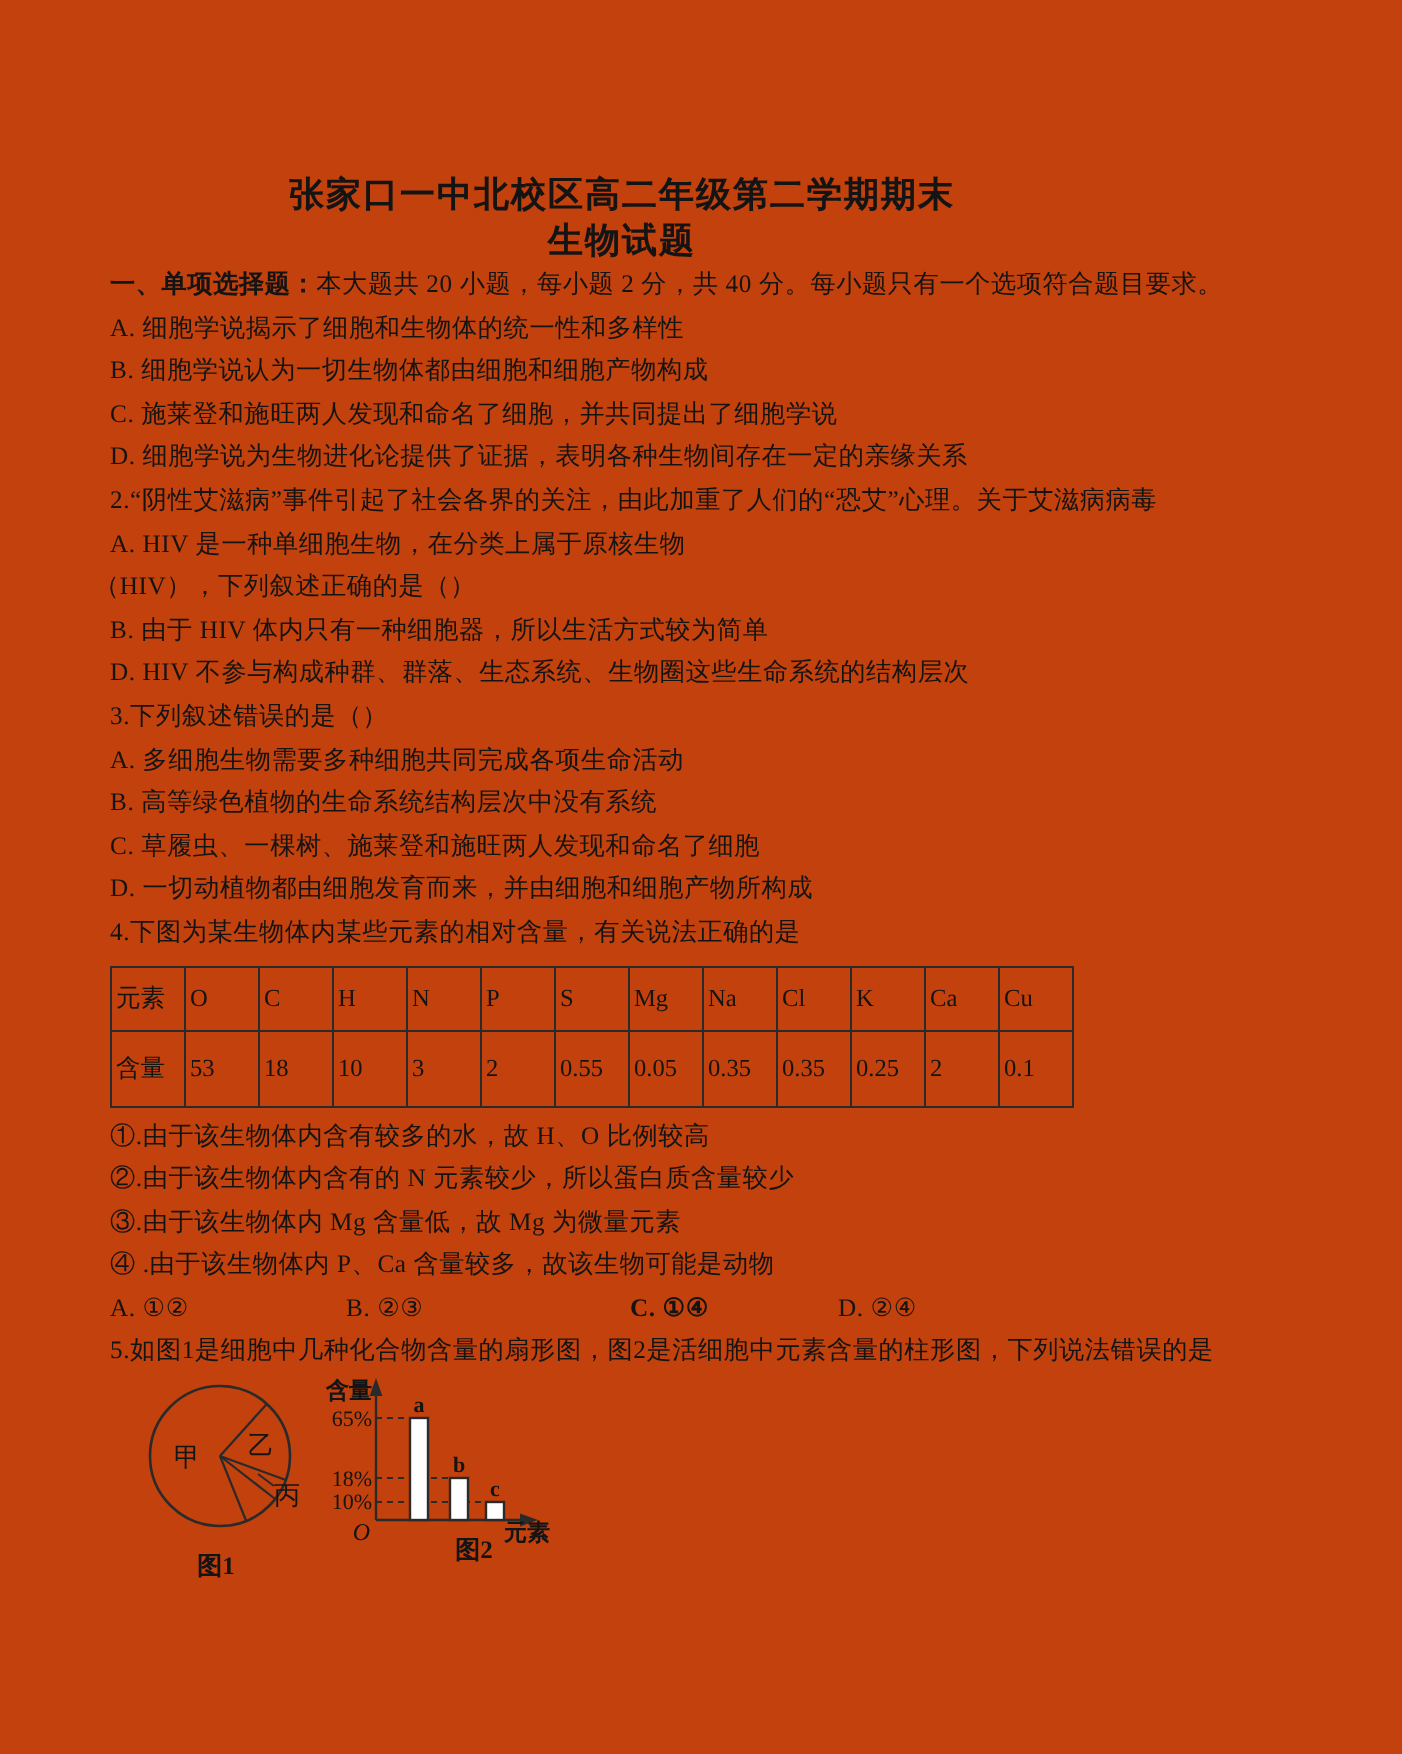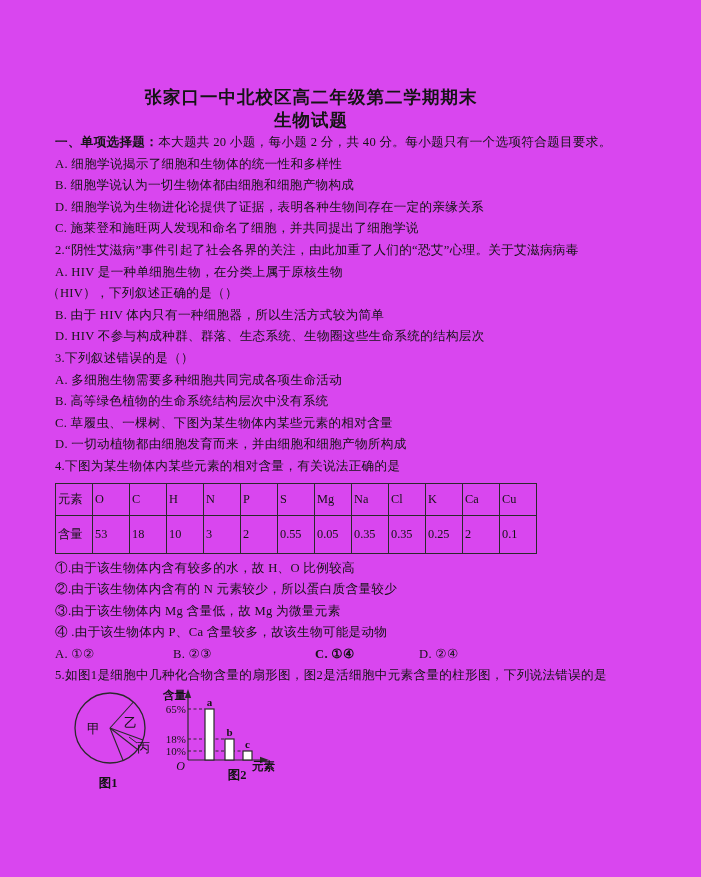--- a/index.html
+++ b/index.html
@@ -1,16 +1,16 @@
 <!DOCTYPE html>
 <html><head>
 <meta charset="utf-8">
 <style>
   html,body{margin:0;padding:0;background:#fff;}
-  .page{position:relative;width:701px;height:877px;background:#d946ef;overflow:hidden;
+  .page{position:relative;width:701px;height:877px;background:#c2410c;overflow:hidden;
         font-family:"Liberation Serif","DejaVu Serif",serif;color:#141414;}
   .content{padding:86px 0 0 55px;width:646px;}
   .titles{width:512px;text-align:center;font-family:"Liberation Sans","DejaVu Sans",sans-serif;}
   .t{font-size:17.5px;line-height:23px;font-weight:bold;letter-spacing:1px;}
   .line{font-size:12.6px;line-height:21.6px;white-space:nowrap;letter-spacing:0.3px;}
   .bold{font-weight:bold;}
   .hivline{margin-left:-8px;}
   table.el{border-collapse:collapse;margin:5px 0 4px 0;table-layout:fixed;}
   table.el td{border:1px solid #2a2a2a;font-size:12.3px;padding:0 1px 0 2px;width:33px;
               overflow:hidden;vertical-align:middle;}
@@ -32,33 +32,33 @@
   <div class="content">
     <div class="titles">
       <div class="t">张家口一中北校区高二年级第二学期期末</div>
       <div class="t">生物试题</div>
     </div>
 
     <div class="line"><span class="bold">一、单项选择题：</span><span>本大题共 20 小题，每小题 2 分，共 40 分。每小题只有一个选项符合题目要求。</span></div>
 
     <div class="line">A. 细胞学说揭示了细胞和生物体的统一性和多样性</div>
     <div class="line">B. 细胞学说认为一切生物体都由细胞和细胞产物构成</div>
+    <div class="line">C. 施莱登和施旺两人发现和命名了细胞，并共同提出了细胞学说</div>
     <div class="line">D. 细胞学说为生物进化论提供了证据，表明各种生物间存在一定的亲缘关系</div>
-    <div class="line">C. 施莱登和施旺两人发现和命名了细胞，并共同提出了细胞学说</div>
 
     <div class="line">2.“阴性艾滋病”事件引起了社会各界的关注，由此加重了人们的“恐艾”心理。关于艾滋病病毒</div>
     <div class="line">A. HIV 是一种单细胞生物，在分类上属于原核生物</div>
     <div class="line hivline">（HIV），下列叙述正确的是（）</div>
     <div class="line">B. 由于 HIV 体内只有一种细胞器，所以生活方式较为简单</div>
     <div class="line">D. HIV 不参与构成种群、群落、生态系统、生物圈这些生命系统的结构层次</div>
 
     <div class="line">3.下列叙述错误的是（）</div>
     <div class="line">A. 多细胞生物需要多种细胞共同完成各项生命活动</div>
     <div class="line">B. 高等绿色植物的生命系统结构层次中没有系统</div>
-    <div class="line">C. 草履虫、一棵树、下图为某生物体内某些元素的相对含量</div>
+    <div class="line">C. 草履虫、一棵树、施莱登和施旺两人发现和命名了细胞</div>
     <div class="line">D. 一切动植物都由细胞发育而来，并由细胞和细胞产物所构成</div>
 
     <div class="line">4.下图为某生物体内某些元素的相对含量，有关说法正确的是</div>
 
     <table class="el">
       <tbody>
           <tr class="hrow">
         <td>元素</td>
         <td>O</td>
         <td>C</td>

